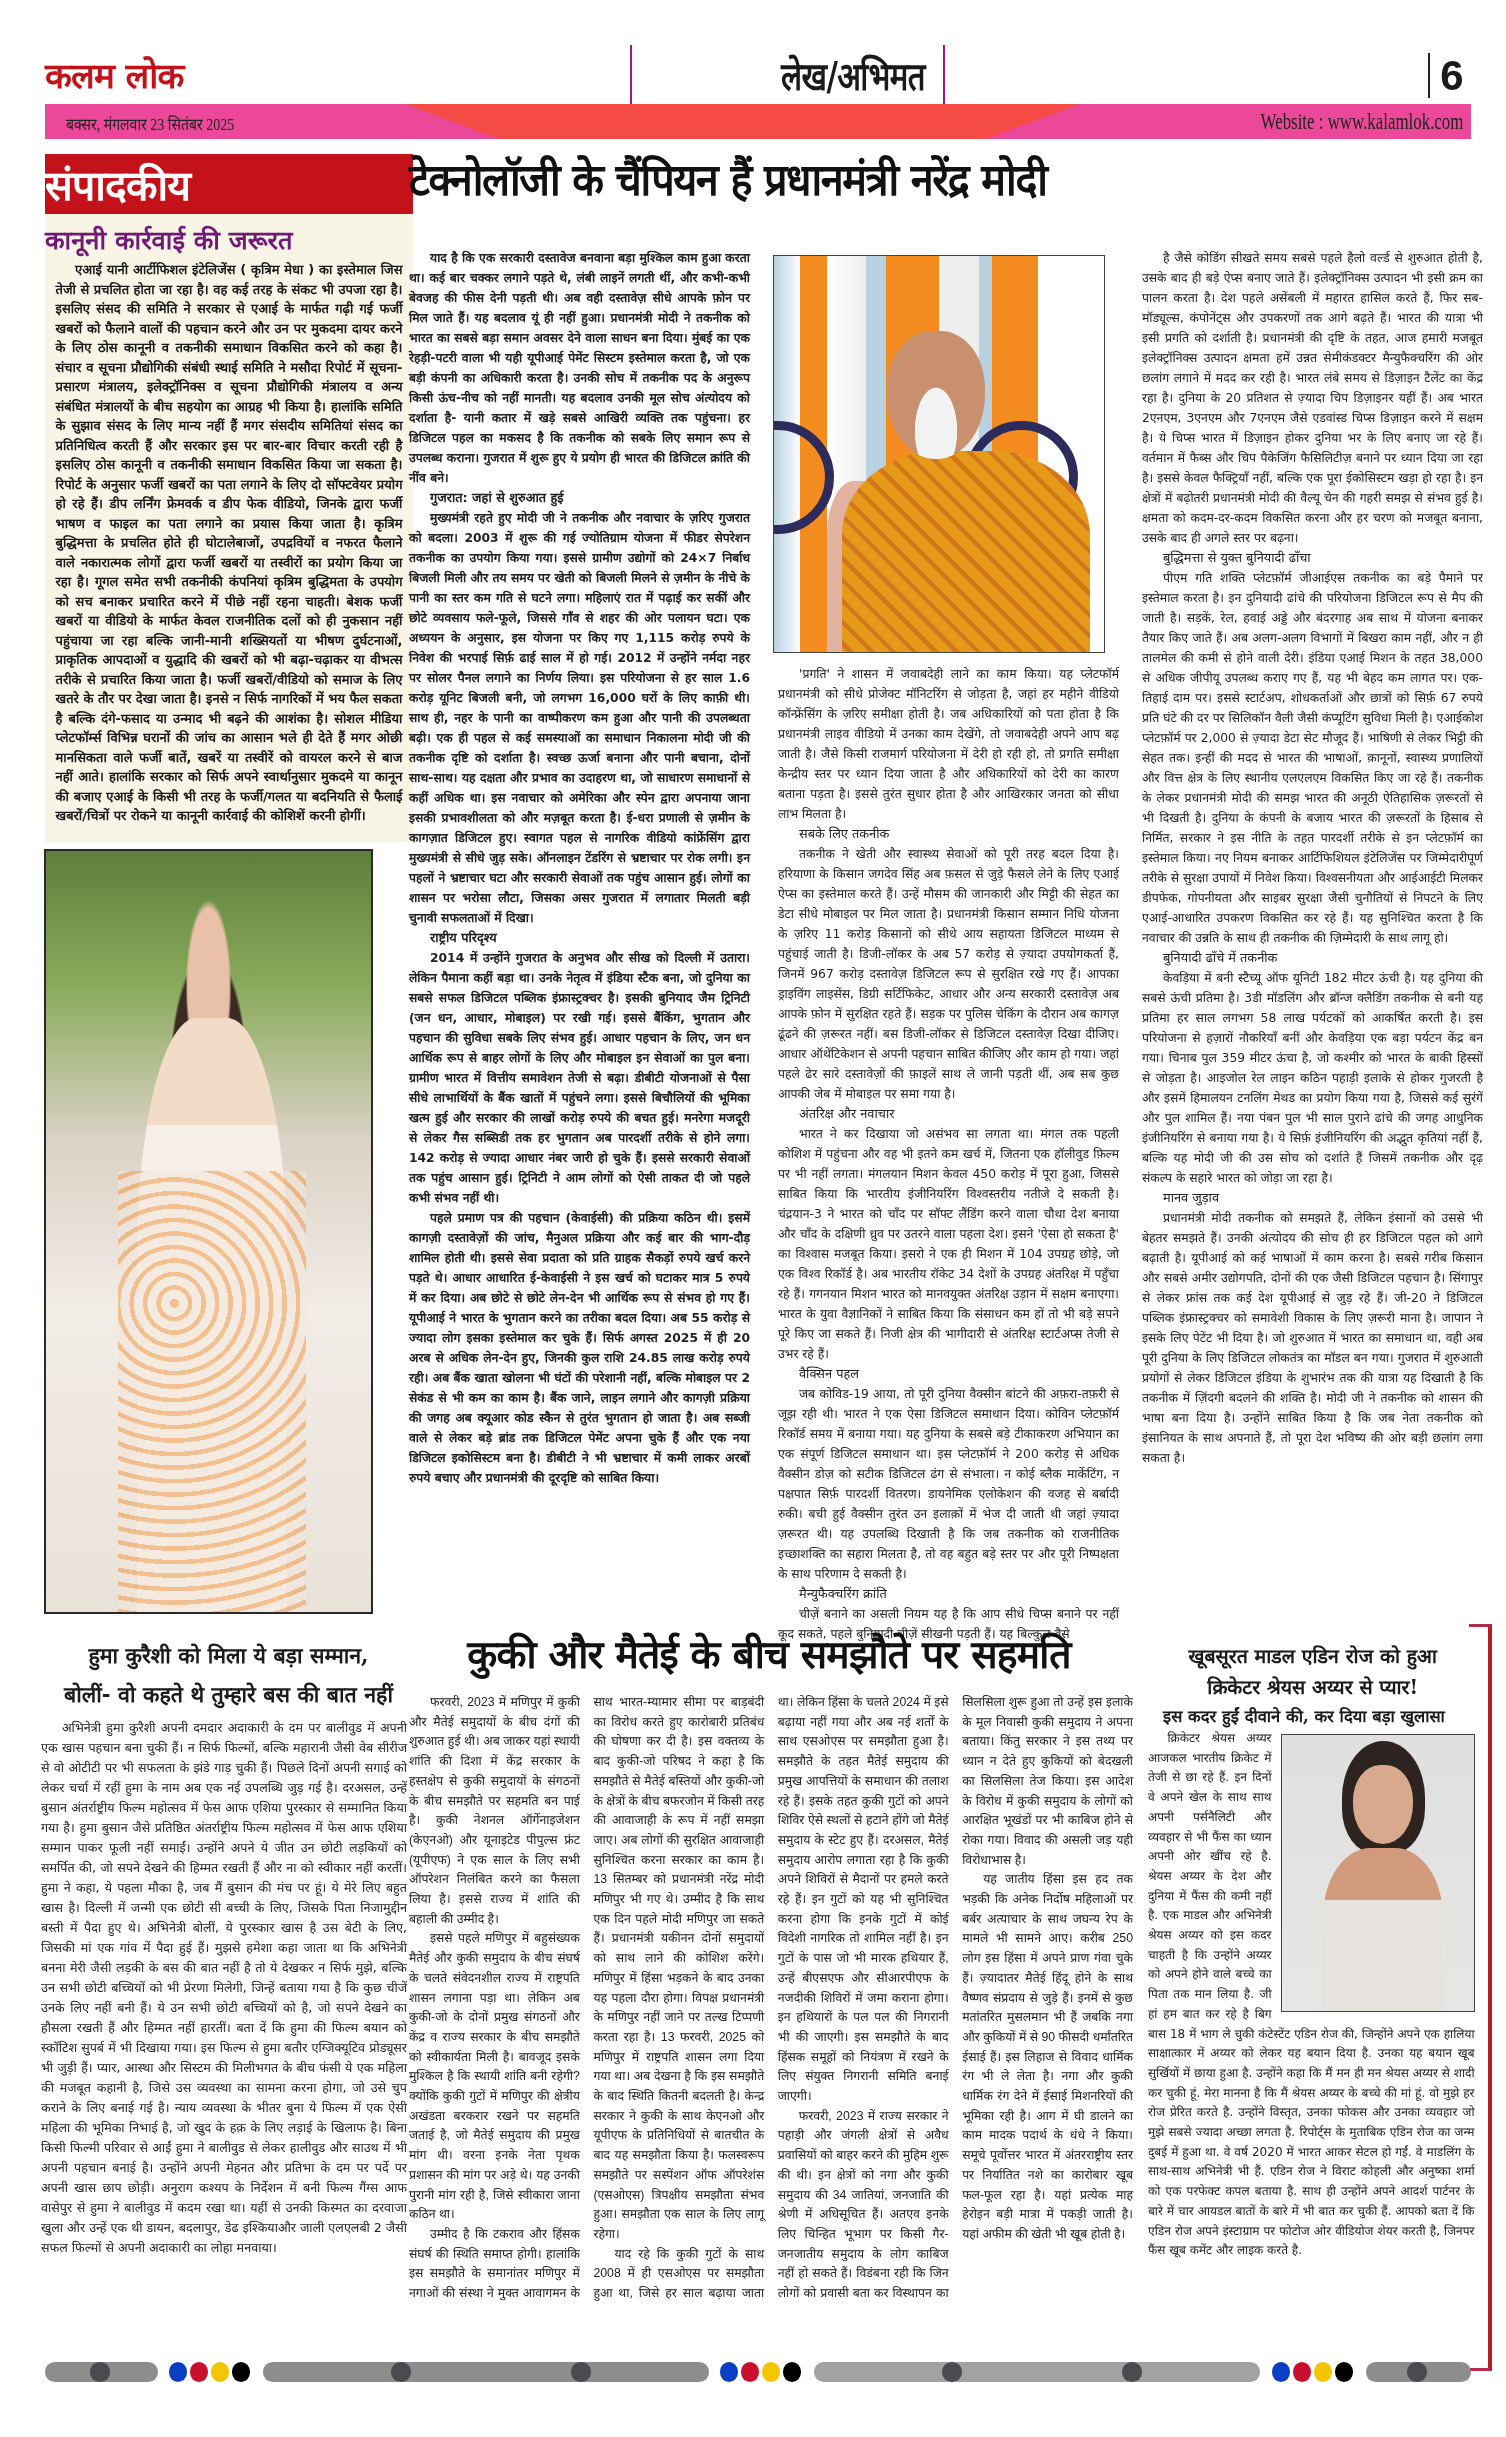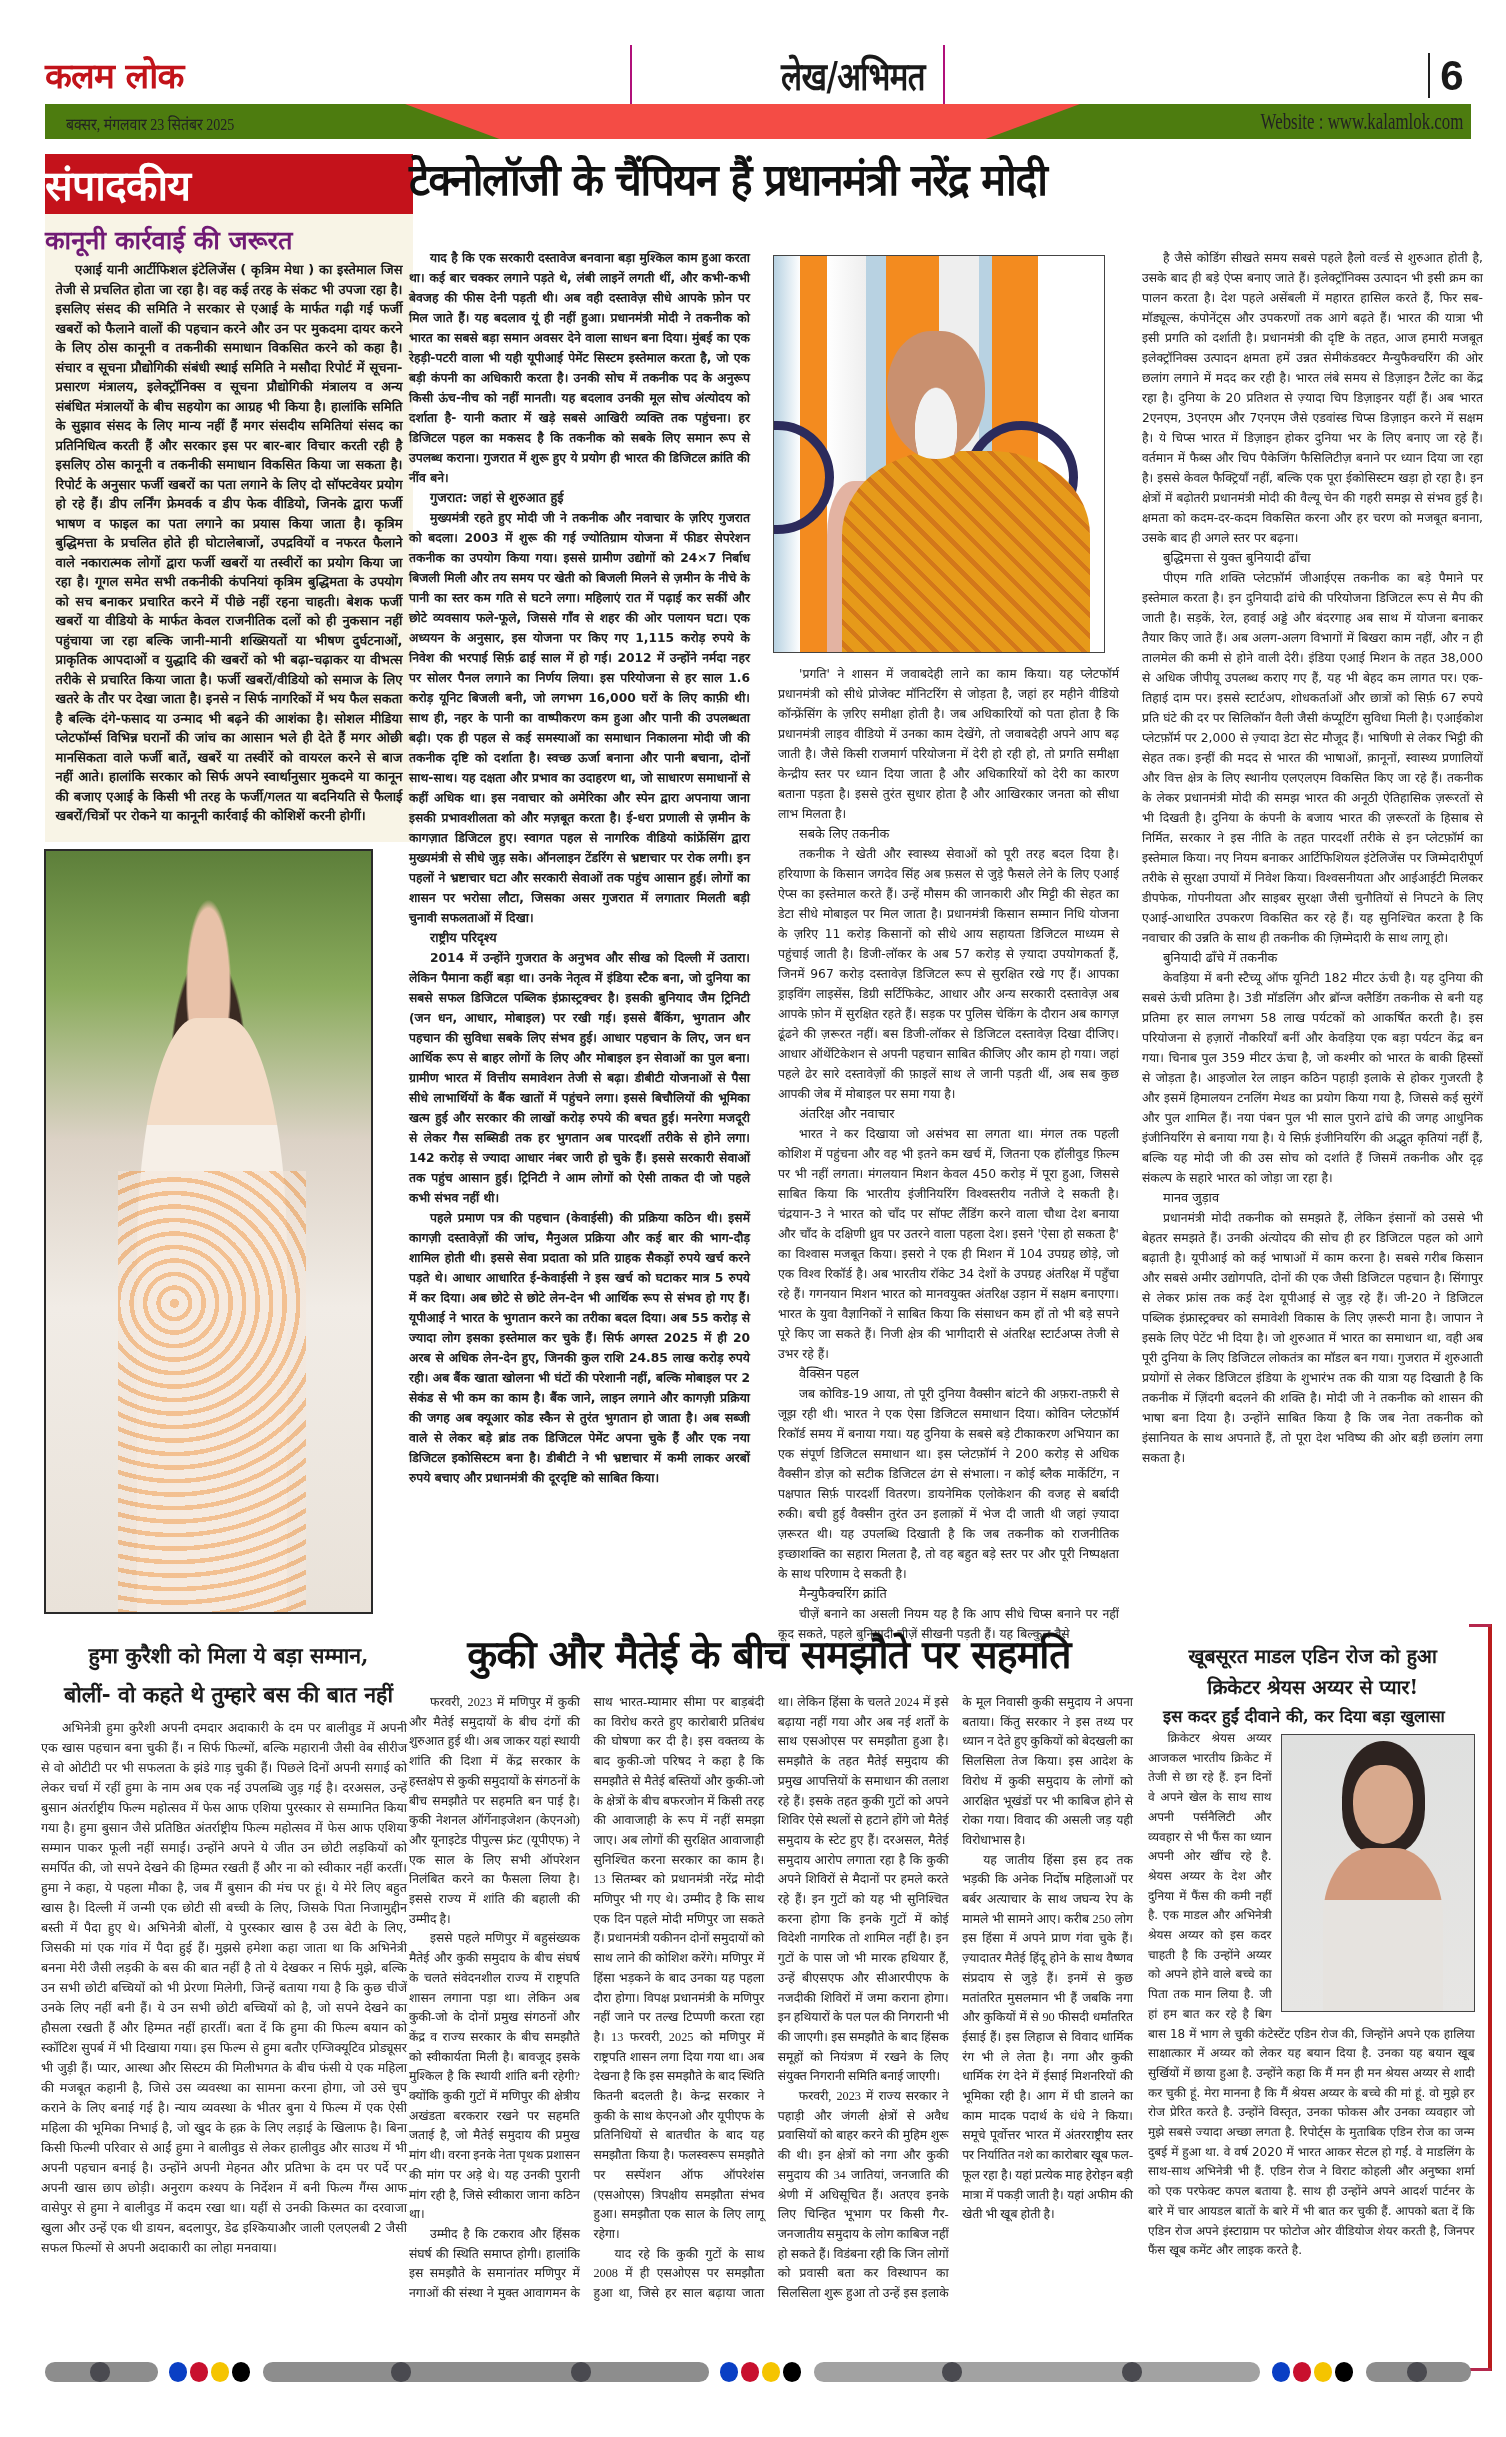--- a/index.html
+++ b/index.html
@@ -5,21 +5,21 @@
   * { box-sizing: border-box; margin: 0; padding: 0; }
   html, body { width: 1507px; height: 2438px; background: #ffffff; overflow: hidden; }
   body { position: relative; font-family: "DejaVu Sans", sans-serif; color: #1a1a1a; }
 
   
   .masthead { position: absolute; left: 45px; top: 45px; width: 1426px; height: 90px; }
   .brand { position: absolute; left: 0; top: 6px; font-family: "DejaVu Serif", serif; font-weight: 900; font-size: 35px; color: #c2131a; letter-spacing: -0.8px; }
   .section-box { position: absolute; left: 585px; top: 0; width: 315px; height: 59px; border-left: 2.3px solid #b0107a; border-right: 2.3px solid #b0107a; display: flex; align-items: center; justify-content: flex-end; }
   .section-title { font-family: "DejaVu Sans", sans-serif; font-weight: 900; font-size: 39px; color: #1a1a1a; letter-spacing: -0.8px; transform: scaleX(0.8); }
   .page-num { position: absolute; right: 7.5px; top: 7.5px; font-size: 42px; font-weight: 700; border-left: 2.3px solid #222; padding-left: 10.5px; line-height: 45px; font-family: "Liberation Sans Narrow", "Liberation Sans", sans-serif; }
-  .infobar { position: absolute; left: 45px; top: 104px; width: 1426px; height: 35px; background: #4d7c0f; }
+  .infobar { position: absolute; left: 45px; top: 104px; width: 1426px; height: 35px; background: #ec4899; }
   .infobar .trapezoid { position: absolute; left: 360px; top: 0; width: 675px; height: 35px; background: #f44c45; clip-path: polygon(0 0, 100% 0, 86% 100%, 14% 100%); }
   .date { position: absolute; left: 21px; top: 7.5px; font-size: 16.5px; font-family: "Liberation Serif", serif; color: #222; transform: scaleX(0.85); transform-origin: left; }
   .website { position: absolute; right: 7.5px; top: 4.5px; font-size: 22.5px; font-family: "Liberation Serif", serif; color: #222; transform: scaleX(0.75); transform-origin: right; }
 
   
   .editorial { position: absolute; left: 45px; top: 154px; width: 368px; height: 688px; background: #f8f4e6; }
   .editorial-band { height: 60px; background: #c4121b; display: flex; align-items: center; justify-content: flex-start; }
   .editorial-band span { color: #fff; font-weight: 900; font-size: 41px; font-family: "DejaVu Sans", sans-serif; letter-spacing: -0.8px; }
   .editorial h2 { font-family: "DejaVu Serif", serif; font-size: 25.5px; font-weight: 700; text-align: left; margin: 7.5px 0 4.5px; color: #701a75; }
   .editorial p { padding: 0 10.5px; font-size: 13px; line-height: 19.5px; font-weight: 700; text-align: justify; color: #1a1a1a; text-indent: 19.5px; }
@@ -48,21 +48,21 @@
   .modi-photo .vest { position: absolute; left: 53px; top: 225px; width: 90px; height: 180px; background: #e3b3a2; border-radius: 30% 30% 0 0; }
 
   
   .huma-headline { position: absolute; left: 41px; top: 1636px; width: 375px; text-align: center; font-family: "DejaVu Serif", serif; font-weight: 700; font-size: 21.4px; line-height: 39px; color: #1b1b1b; }
   .huma-body { position: absolute; left: 41px; top: 1718px; width: 366px; font-size: 12.6px; line-height: 20px; text-align: justify; color: #222; }
   .huma-body p { text-indent: 21px; }
 
   
   .kuki-headline { position: absolute; left: 409px; top: 1628px; width: 720px; text-align: center; font-family: "DejaVu Sans", sans-serif; font-weight: 900; font-size: 39px; line-height: 54px; color: #111; white-space: nowrap; letter-spacing: -0.8px; }
   .kuki-cols { position: absolute; left: 409px; top: 1693px; width: 724px; height: 675px; column-count: 4; column-gap: 13.5px; font-size: 12.3px; line-height: 19.7px; text-align: justify; color: #222; font-family: "Liberation Sans", sans-serif; }
-  .kuki-cols p { text-indent: 21px; font-family: Liberation Serif, serif; }
+  .kuki-cols p { text-indent: 21px; }
 
   
   .model-box { position: absolute; left: 1148px; top: 1624px; width: 344px; height: 747px; border-right: 4px solid #b91c1c; border-top: 0; }
   .model-box::before { content: ""; position: absolute; right: -3px; top: 0; width: 22.5px; height: 3px; background: #b5284d; }
   .model-box::after { content: ""; position: absolute; right: -3px; bottom: 0; width: 22.5px; height: 3px; background: #b5284d; }
   .model-title { text-align: center; font-family: "DejaVu Serif", serif; font-weight: 700; font-size: 19.5px; line-height: 31.5px; color: #1b1b1b; margin-top: 16.5px; padding-right: 10.5px; }
   .model-sub { text-align: center; font-family: "DejaVu Serif", serif; font-weight: 700; font-size: 16.5px; line-height: 25.5px; color: #1b1b1b; padding-right: 28px; }
   .model-body { font-size: 12px; line-height: 19.7px; text-align: justify; color: #222; padding-right: 13.5px; }
   .model-body p { text-indent: 19.5px; }
   .model-photo { float: right; width: 194px; height: 278px; margin: 4.5px 0 4.5px 9px; border: 1.5px solid #444; overflow: hidden; position: relative;

